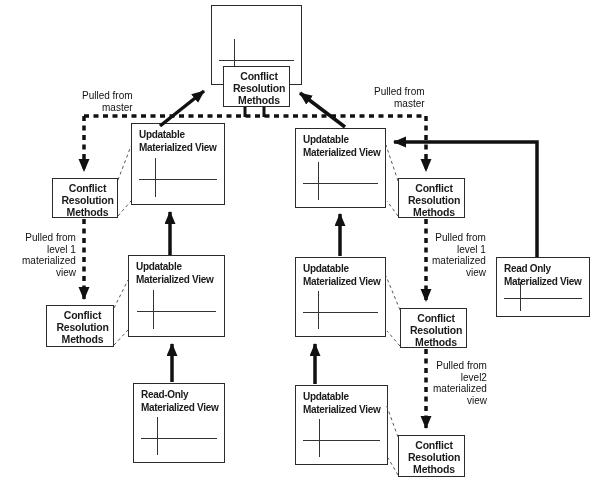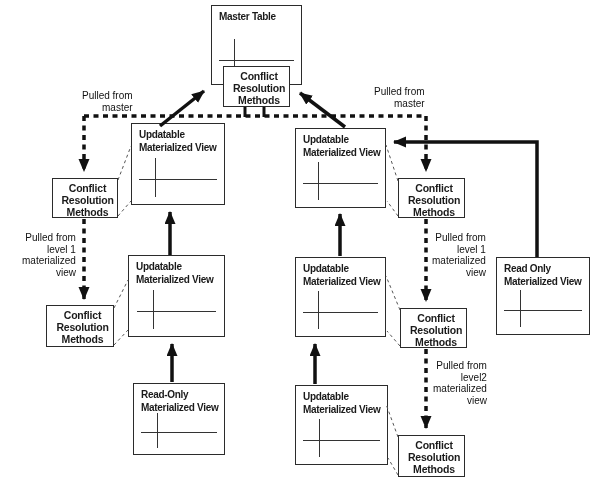--- a/index.html
+++ b/index.html
@@ -18,23 +18,20 @@
   .dash  { stroke:#111; stroke-width:3.5; stroke-dasharray:5 4.5; fill:none; }
   .tick  { stroke:#111; stroke-width:3; fill:none; }
   .tail  { stroke:#555; stroke-width:1; stroke-dasharray:3 3; fill:none; }
 </style>
 </head>
 <body>
 
 <div class="stage">
 
   <div class="box view" style="left:211px;top:5px;width:91px;height:80px">
-    <div class="txt">
-      <div>Master Table</div>
-    </div>
     <span class="ticon">
       <i class="h"></i>
       <i class="v"></i>
     </span>
   </div>
 
   <div class="box crm" style="left:223px;top:66px;width:67px;height:41px">
     <div class="txt">
       <div>Conflict</div>
       <div>Resolution</div>
@@ -57,21 +54,21 @@
     <div class="txt">
       <div>Updatable</div>
       <div>Materialized View</div>
     </div>
     <span class="ticon">
       <i class="h"></i>
       <i class="v"></i>
     </span>
   </div>
 
-  <div class="box view" style="left:133px;top:383px;width:92px;height:72px">
+  <div class="box view" style="left:133px;top:383px;width:92px;height:80px">
     <div class="txt">
       <div>Read-Only</div>
       <div>Materialized View</div>
     </div>
     <span class="ticon">
       <i class="h"></i>
       <i class="v"></i>
     </span>
   </div>
 
@@ -101,21 +98,21 @@
     <div class="txt">
       <div>Updatable</div>
       <div>Materialized View</div>
     </div>
     <span class="ticon">
       <i class="h"></i>
       <i class="v"></i>
     </span>
   </div>
 
-  <div class="box view" style="left:496px;top:257px;width:94px;height:78px">
+  <div class="box view" style="left:496px;top:257px;width:94px;height:60px">
     <div class="txt">
       <div>Read Only</div>
       <div>Materialized View</div>
     </div>
     <span class="ticon">
       <i class="h"></i>
       <i class="v"></i>
     </span>
   </div>
 

